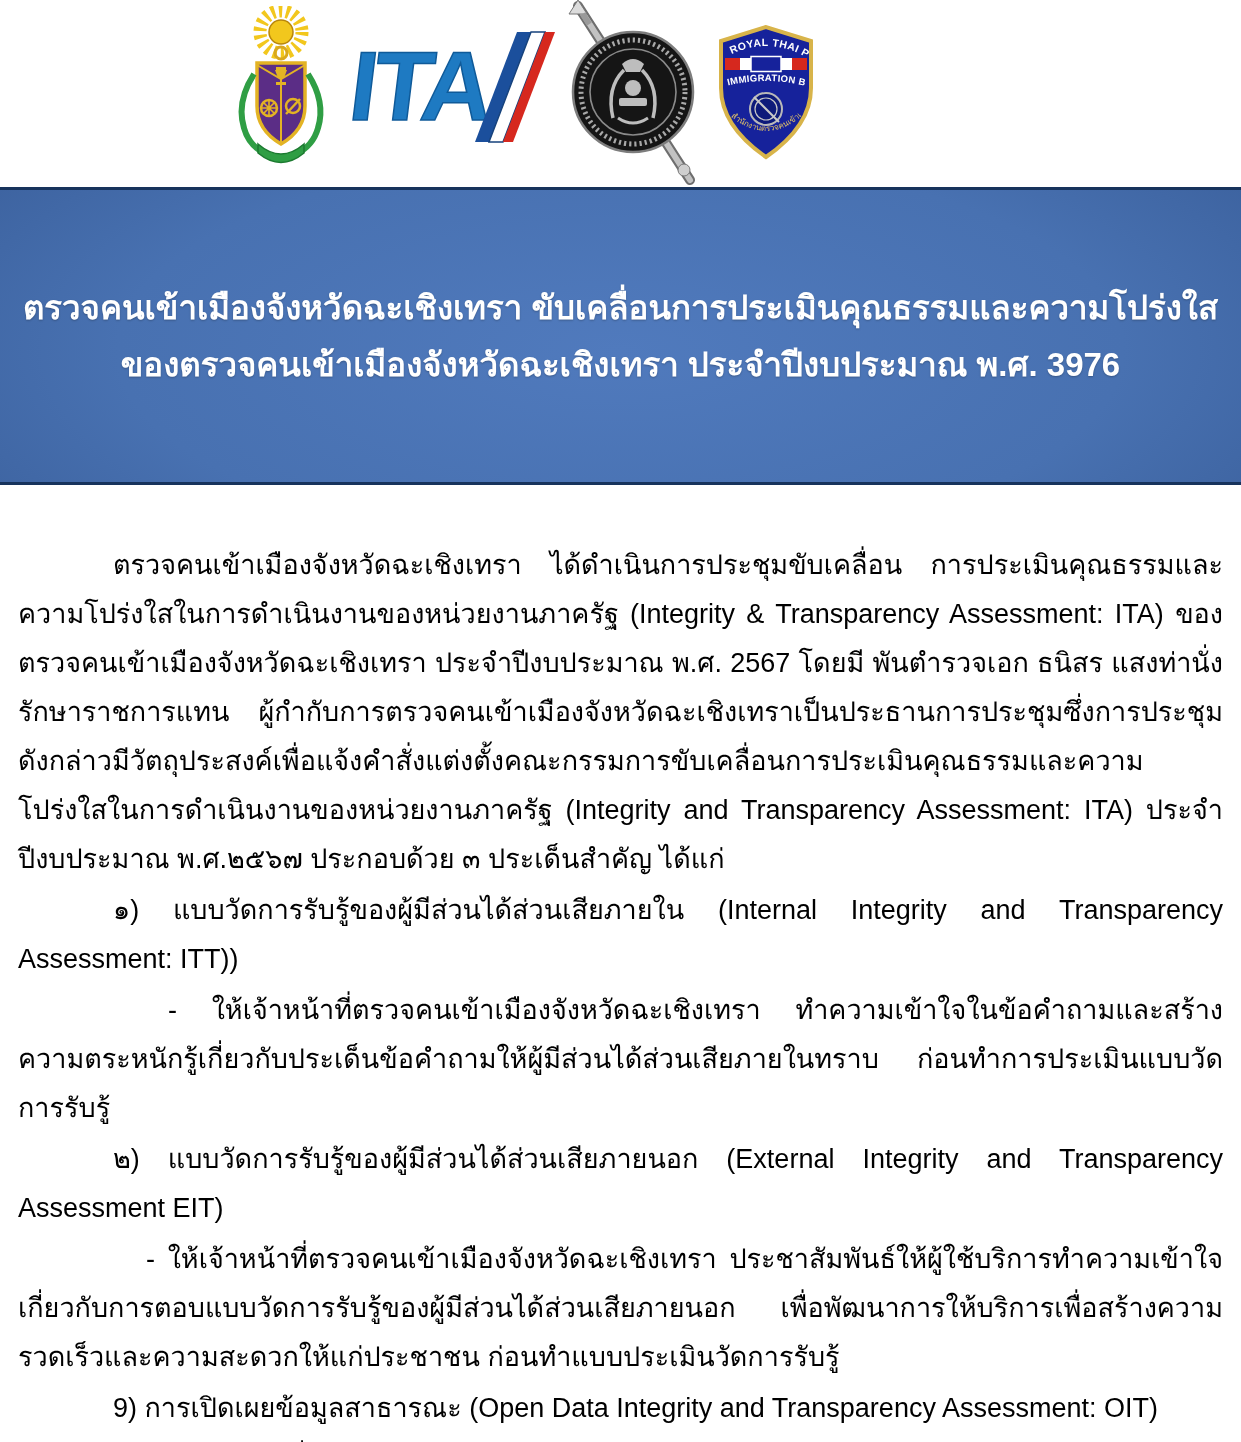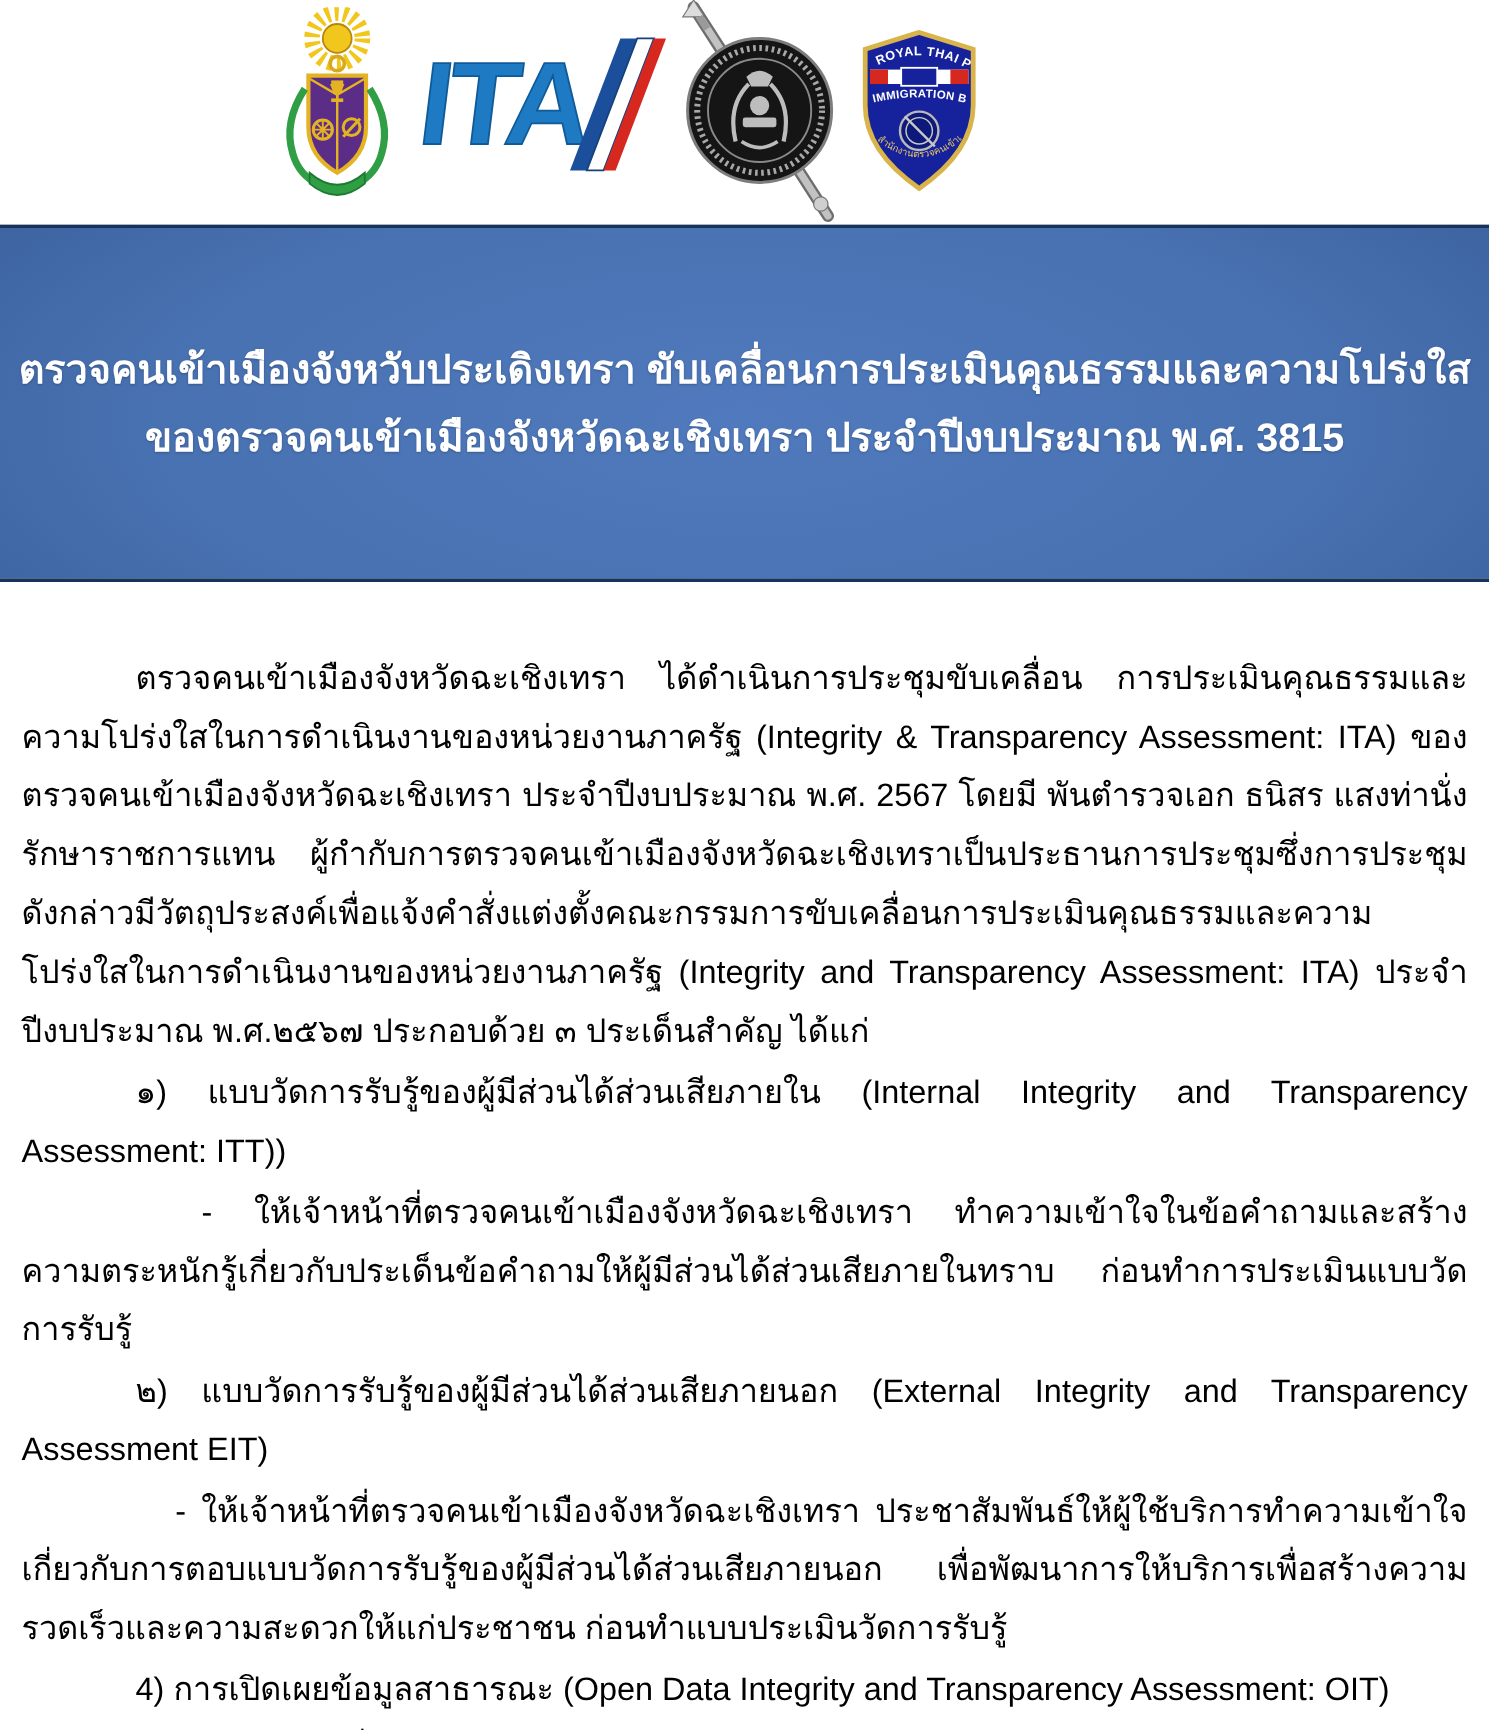--- a/index.html
+++ b/index.html
@@ -110,28 +110,28 @@
       <circle cx="54" cy="85" r="16" fill="#0d1a7a" stroke="#b9b9b9" stroke-width="2"></circle>
       <circle cx="54" cy="85" r="11" fill="none" stroke="#c9c9c9" stroke-width="1.2"></circle>
       <line x1="42" y1="73" x2="67" y2="98" stroke="#c9c9c9" stroke-width="2"></line>
       <text font-size="8" fill="#e7c765">
         <textPath href="#arc-thai" startOffset="1">สำนักงานตรวจคนเข้าเมือง</textPath>
       </text>
     </svg>
   </header>
 
   <section class="banner">
-    <div class="banner-line">ตรวจคนเข้าเมืองจังหวับประเดิงเทรา ขับเคลื่อนการประเมินคุณธรรมและความโปร่งใส</div>
-    <div class="banner-line">ของตรวจคนเข้าเมืองจังหวัดฉะเชิงเทรา ประจำปีงบประมาณ พ.ศ. 3815</div>
+    <div class="banner-line">ตรวจคนเข้าเมืองจังหวัดฉะเชิงเทรา ขับเคลื่อนการประเมินคุณธรรมและความโปร่งใส</div>
+    <div class="banner-line">ของตรวจคนเข้าเมืองจังหวัดฉะเชิงเทรา ประจำปีงบประมาณ พ.ศ. 3976</div>
   </section>
 
   <main class="doc-body">
     <p class="ind-first">ตรวจคนเข้าเมืองจังหวัดฉะเชิงเทรา  ได้ดำเนินการประชุมขับเคลื่อน  การประเมินคุณธรรมและความโปร่งใสในการดำเนินงานของหน่วยงานภาครัฐ (Integrity &amp; Transparency Assessment: ITA) ของตรวจคนเข้าเมืองจังหวัดฉะเชิงเทรา ประจำปีงบประมาณ พ.ศ. 2567 โดยมี พันตำรวจเอก ธนิสร แสงท่านั่ง รักษาราชการแทน ผู้กำกับการตรวจคนเข้าเมืองจังหวัดฉะเชิงเทราเป็นประธานการประชุมซึ่งการประชุมดังกล่าวมีวัตถุประสงค์เพื่อแจ้งคำสั่งแต่งตั้งคณะกรรมการขับเคลื่อนการประเมินคุณธรรมและความโปร่งใสในการดำเนินงานของหน่วยงานภาครัฐ (Integrity and Transparency Assessment: ITA) ประจำปีงบประมาณ พ.ศ.๒๕๖๗ ประกอบด้วย ๓ ประเด็นสำคัญ ได้แก่</p>
     <p class="ind-first">๑) แบบวัดการรับรู้ของผู้มีส่วนได้ส่วนเสียภายใน (Internal Integrity and Transparency Assessment: ITT))</p>
     <p class="ind-dash-deep">- ให้เจ้าหน้าที่ตรวจคนเข้าเมืองจังหวัดฉะเชิงเทรา ทำความเข้าใจในข้อคำถามและสร้างความตระหนักรู้เกี่ยวกับประเด็นข้อคำถามให้ผู้มีส่วนได้ส่วนเสียภายในทราบ ก่อนทำการประเมินแบบวัดการรับรู้</p>
     <p class="ind-first">๒)  แบบวัดการรับรู้ของผู้มีส่วนได้ส่วนเสียภายนอก (External Integrity and Transparency Assessment EIT)</p>
     <p class="ind-dash">- ให้เจ้าหน้าที่ตรวจคนเข้าเมืองจังหวัดฉะเชิงเทรา ประชาสัมพันธ์ให้ผู้ใช้บริการทำความเข้าใจเกี่ยวกับการตอบแบบวัดการรับรู้ของผู้มีส่วนได้ส่วนเสียภายนอก  เพื่อพัฒนาการให้บริการเพื่อสร้างความรวดเร็วและความสะดวกให้แก่ประชาชน  ก่อนทำแบบประเมินวัดการรับรู้</p>
-    <p class="ind-first">4)  การเปิดเผยข้อมูลสาธารณะ (Open Data Integrity and Transparency Assessment: OIT)</p>
+    <p class="ind-first">9)  การเปิดเผยข้อมูลสาธารณะ (Open Data Integrity and Transparency Assessment: OIT)</p>
     <p class="ind-dash">- ให้เจ้าหน้าที่ตรวจคนเข้าเมืองจังหวัดฉะเชิงเทราศึกษาการเข้าใช้ระบบ  ITAP  พร้อมจัดทำฐานข้อมูลสาธารณะตามแบบฟอร์มที่กำหนด ลงในระบบดังกล่าว</p>
 
   </main>
 
 </div>
 
 </body></html>

